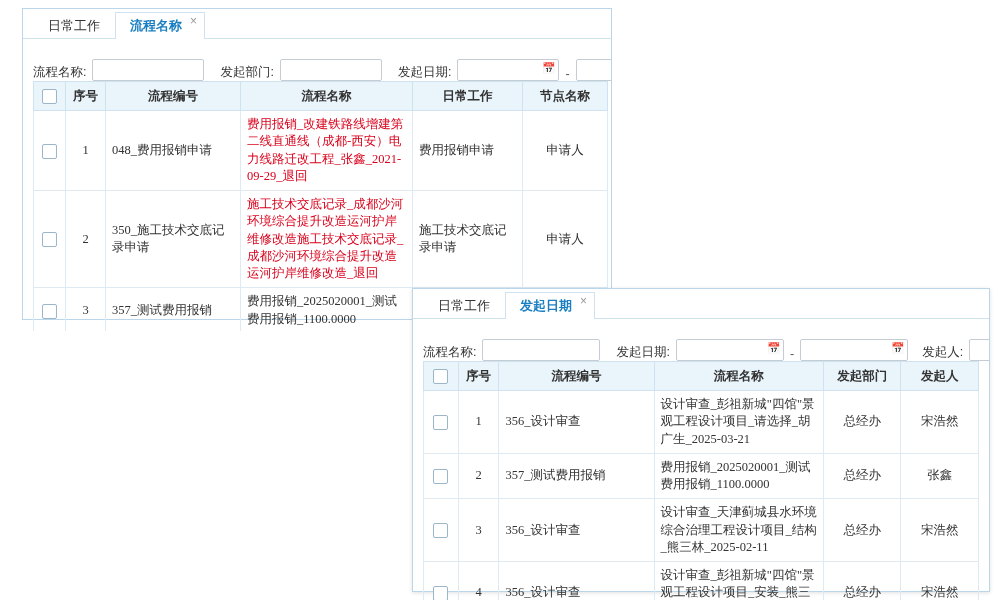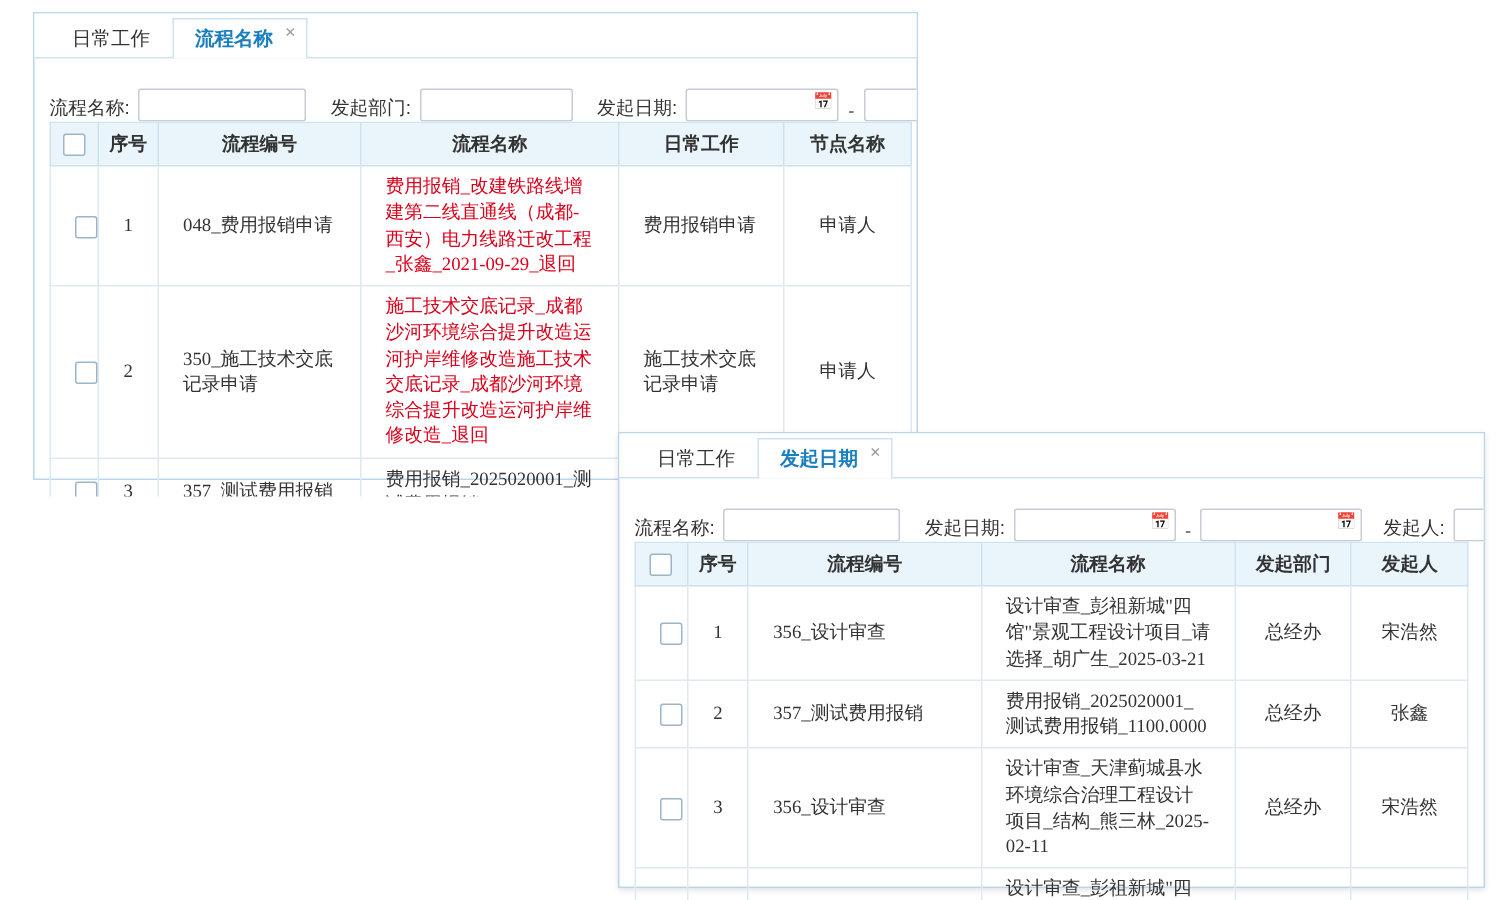--- a/index.html
+++ b/index.html
@@ -141,21 +141,21 @@
   table.grid th {
     background: #eaf4fb;
     border: 1px solid #cfe2f0;
     height: 26px;
     font-weight: bold;
     color: #333;
     font-size: 12.5px;
   }
   table.grid td {
     border: 1px solid #dfe9f1;
-    padding: 5px 16px;
+    padding: 5px 6px;
     vertical-align: middle;
     line-height: 1.38;
     word-break: break-all;
   }
   td.ctr, th.ctr { text-align: center; }
   .chk {
     width: 13px;
     height: 13px;
     border: 1px solid #9bb5c9;
     background: #fff;

